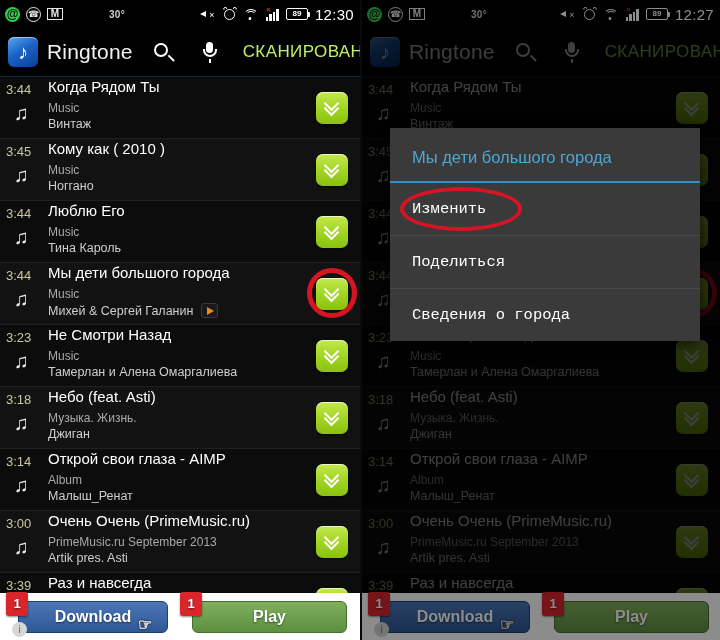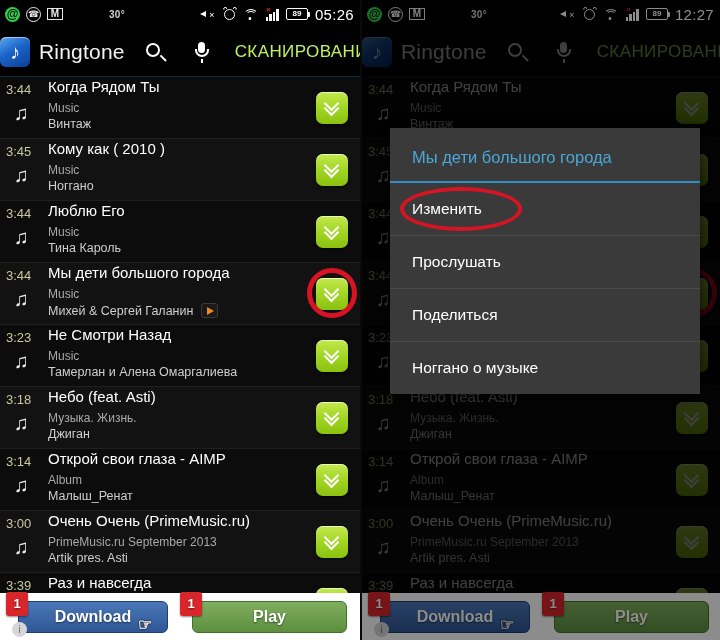--- a/index.html
+++ b/index.html
@@ -81,21 +81,21 @@
   .ico-batt{
     width:22px;height:12px;border:1.6px solid #fff;border-radius:2px;position:relative;
     display:flex;align-items:center;justify-content:center;
   }
   .ico-batt::after{ content:""; position:absolute; right:-3.5px; top:3px; width:2px;height:5px;background:#fff;border-radius:0 1px 1px 0; }
   .ico-batt span{ font-size:8px; color:#fff; font-weight:bold; line-height:1;text-align:center; }
 
   
   .appbar{
     height:49px; background:#010101; display:flex; align-items:center;
-    padding-left:0; position:relative; z-index:4;
+    padding-left:8px; position:relative; z-index:4;
     border-bottom:1px solid #0b2a3a;
   }
   .logo{
     width:30px;height:30px;border-radius:6px;
     background:linear-gradient(150deg,#5aa8ef 0%,#1b63c8 45%,#0b3f96 100%);
     position:relative; box-shadow:inset 0 1px 0 rgba(255,255,255,.5);
     flex:0 0 auto;
   }
   .logo::after{
     content:"\266A"; position:absolute; inset:0; color:#fff;
@@ -201,21 +201,21 @@
     position:absolute; left:28px; top:128px; width:310px;
     background:#3a3a3a; z-index:8;
     box-shadow:0 3px 14px rgba(0,0,0,.75);
   }
   .dlg-title{
     padding:20px 22px 14px 22px; color:#4aa8d8; font-size:16.5px;
     border-bottom:2px solid #2f8fc4;
   }
   .dlg-item{
     padding:17px 22px; color:#fff; font-size:15.5px;
-    border-bottom:1px solid #4a4a4a; position:relative;
+    border-bottom:1px solid #4a4a4a; position:relative;font-family:Liberation Mono, monospace;
   }
   .dlg-item:last-child{ border-bottom:none; }
   .dlg-ellipse{
     position:absolute; left:10px; top:4px; width:122px;height:44px;
     border:4px solid #d81424; border-radius:50%; pointer-events:none;
   }
 
   .dim-app{ filter:brightness(.45); }
 </style>
 </head>
@@ -250,21 +250,21 @@
         <span class="ico-signal ic">
             <b></b>
             <b></b>
             <b></b>
             <b></b>
             <i class="xmark">×</i>
           </span>
         <span class="ico-batt ic">
             <span>89</span>
           </span>
-        <span class="sb-time">05:26</span>
+        <span class="sb-time">12:30</span>
       </div>
     </div>
 
     <div class="appbar">
       <div class="logo"></div>
       <div class="apptitle">Ringtone</div>
       <div class="sep-v"></div>
       <div class="icon-btn">
         <span class="ico-search">
             <i class="ring"></i>
@@ -638,23 +638,22 @@
           </div>
         </div>
       </div>
 
     <div class="dim"></div>
 
     <div class="dialog">
       <div class="dlg-title">Мы дети большого города</div>
       <div id="dlg-items">
           <div class="dlg-item"><span>Изменить</span><div class="dlg-ellipse"></div></div>
-          <div class="dlg-item"><span>Прослушать</span></div>
           <div class="dlg-item"><span>Поделиться</span></div>
-          <div class="dlg-item"><span>Ноггано о музыке</span></div>
+          <div class="dlg-item"><span>Сведения о города</span></div>
         </div>
     </div>
 
     <div class="banner">
       <div class="bbtn dl">
         <span class="badge1">1</span>
         <span>Download</span>
         <span class="cursor">☞</span>
       </div>
       <div class="bbtn pl">

